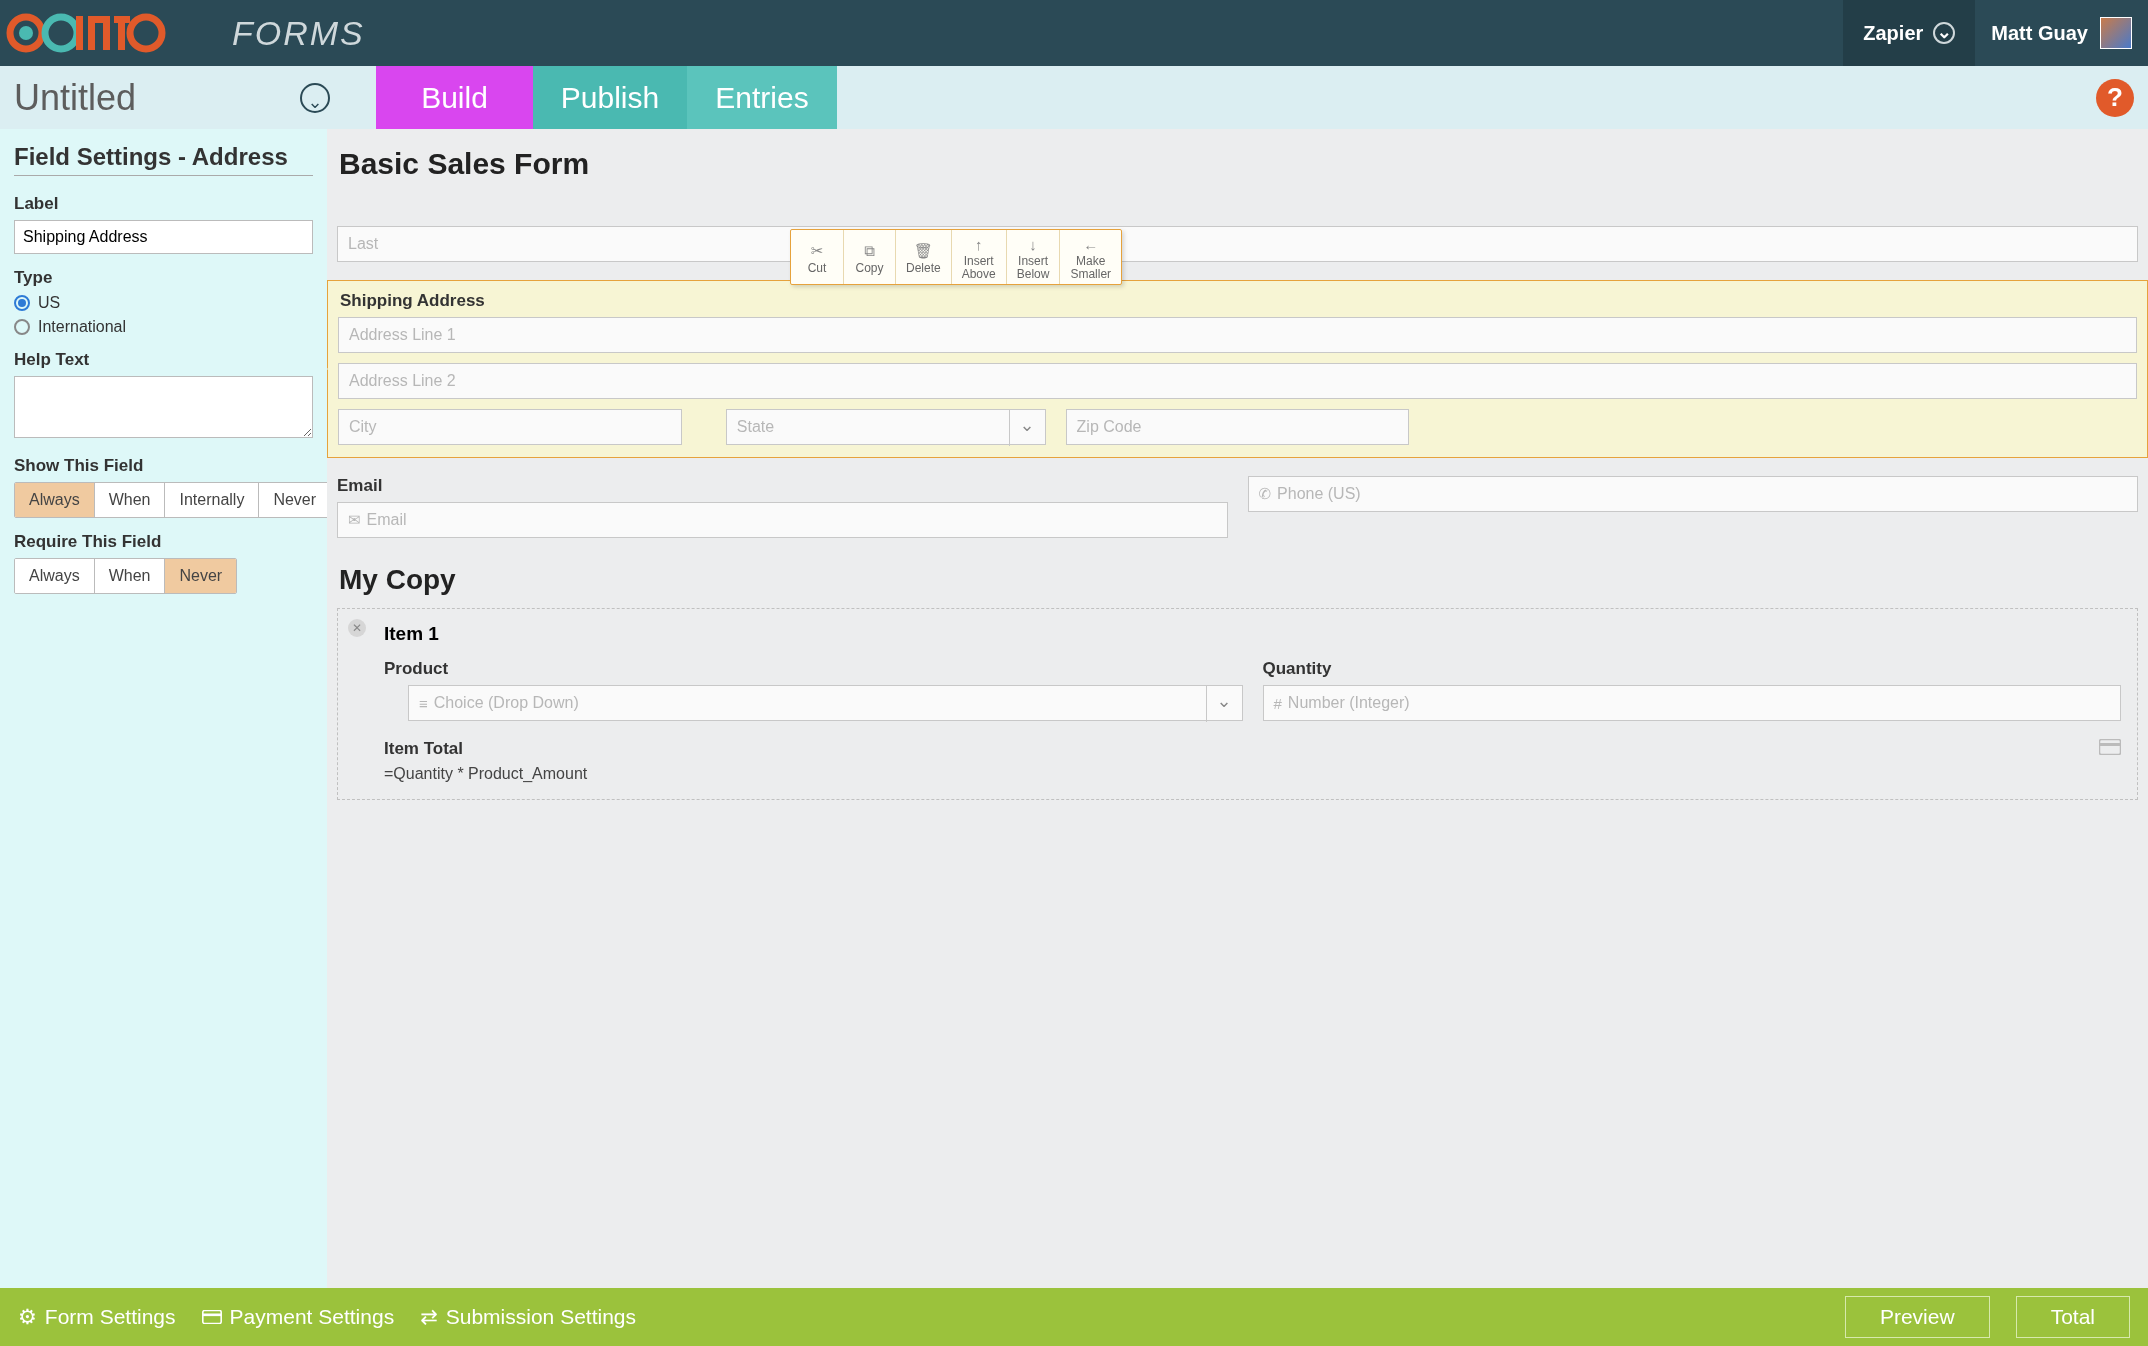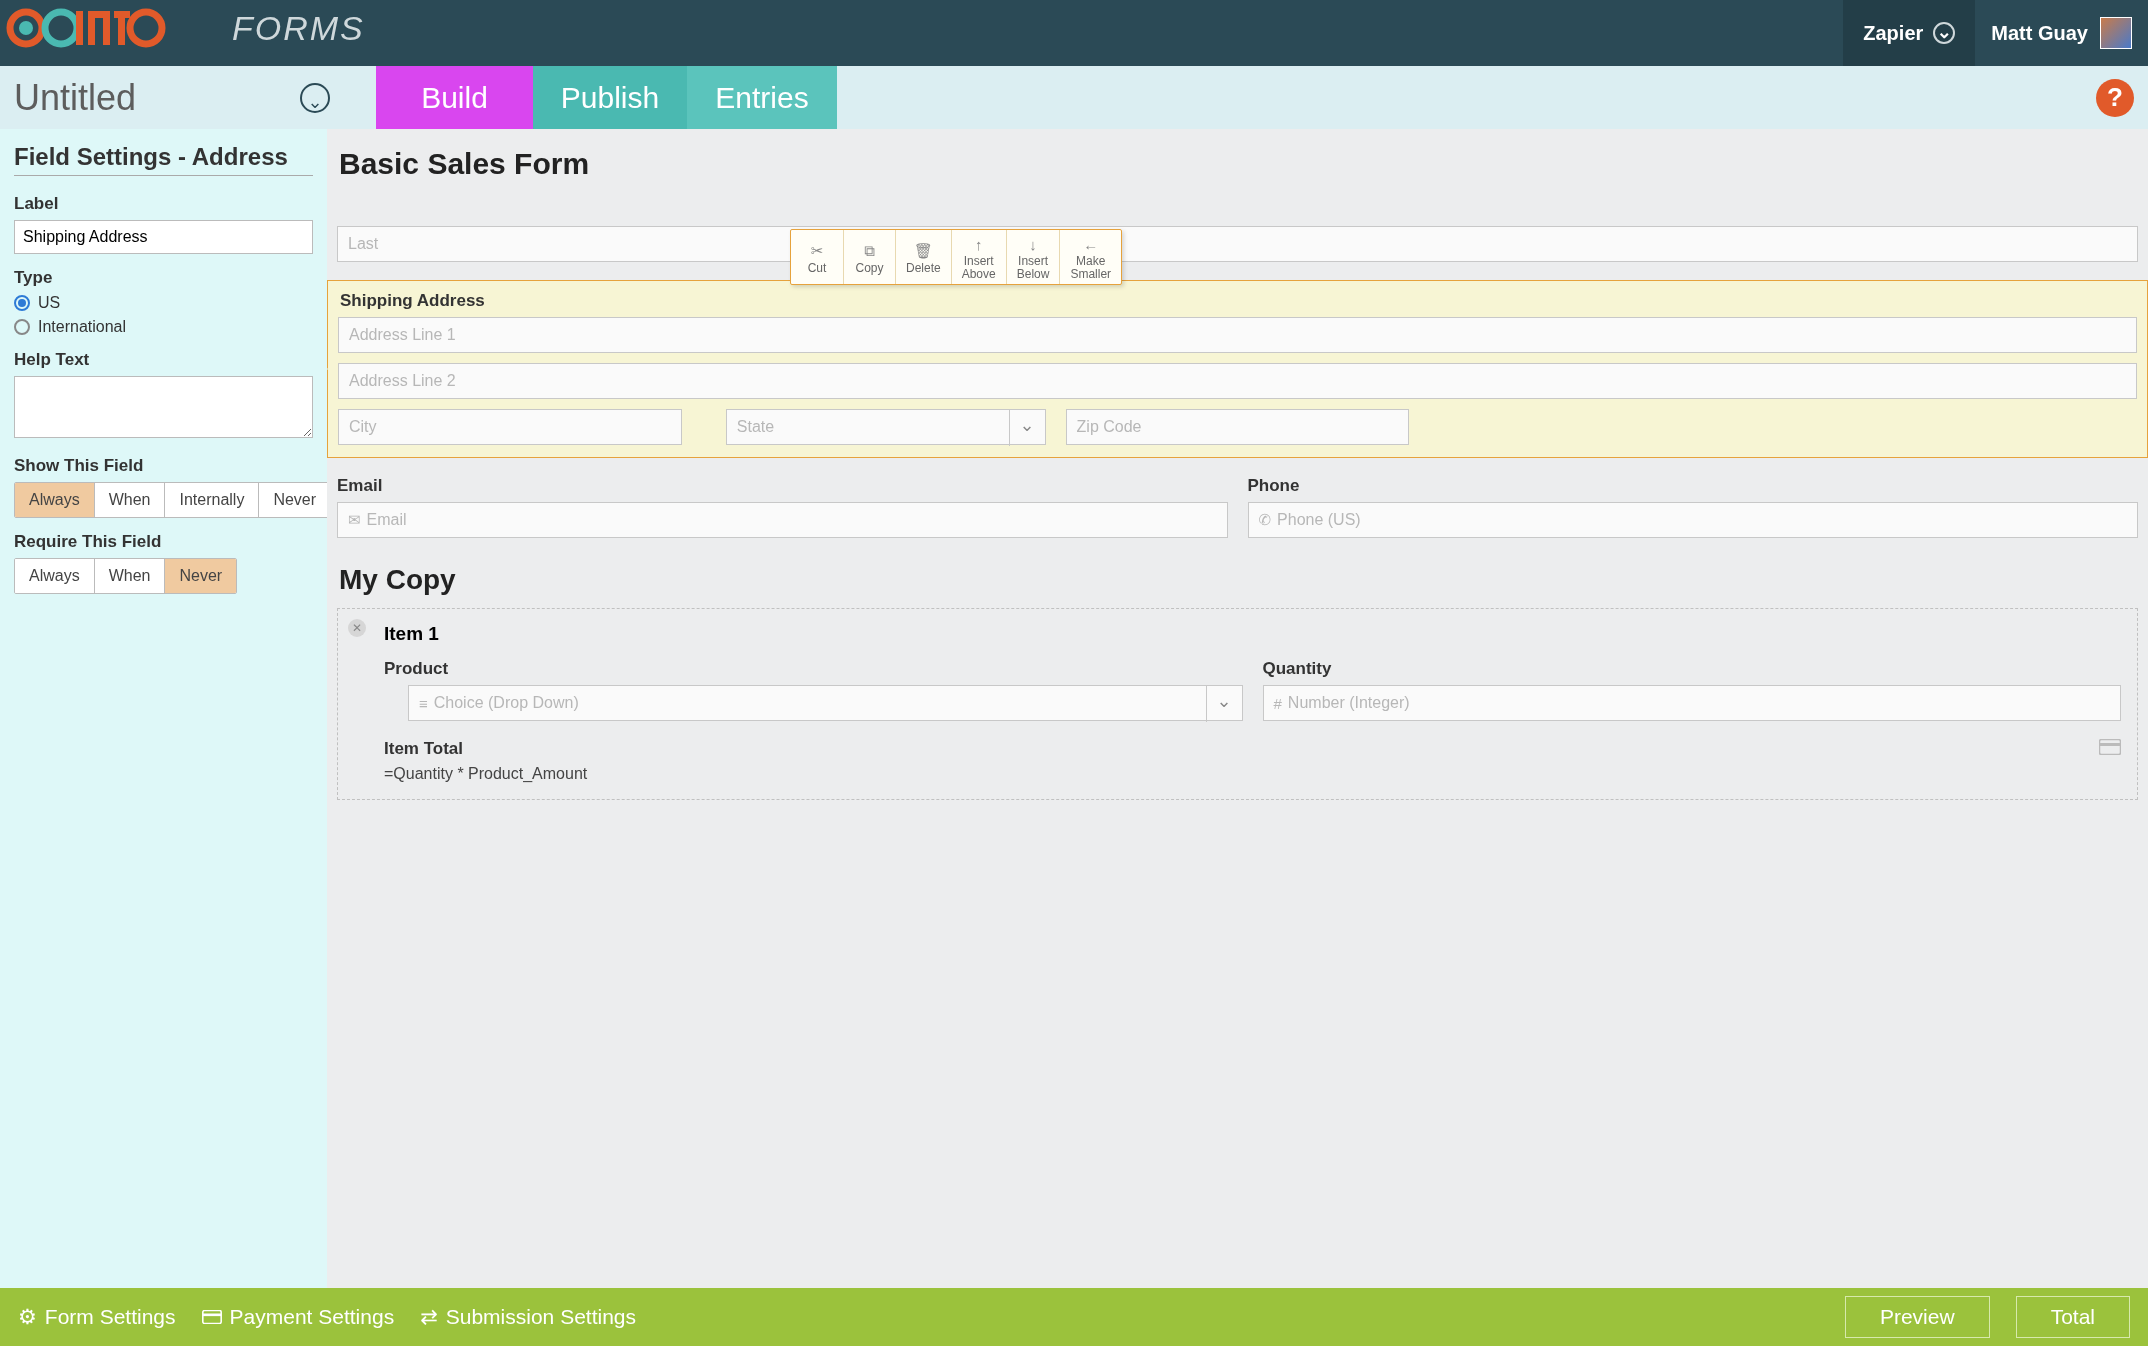--- a/index.html
+++ b/index.html
@@ -1,20 +1,20 @@
 <!DOCTYPE html>
 <html><head>
 <meta charset="utf-8">
 <style>
   * { box-sizing: border-box; margin: 0; padding: 0; }
   html, body { height: 100%; font-family: -apple-system, "Helvetica Neue", Arial, sans-serif; }
   body { display: flex; flex-direction: column; background: #ecedee; overflow: hidden; }
 
   
-  .topbar { background: #2b4a56; height: 66px; display: flex; align-items: flex-start; justify-content: space-between; color: #fff; }
+  .topbar { background: #2b4a56; height: 66px; display: flex; align-items: center; justify-content: space-between; color: #fff; }
   .logo { display: flex; align-items: center; padding-left: 6px; }
   .logo svg { height: 56px; }
   .forms-word { font-family: "Arial Narrow", Arial, sans-serif; font-style: italic; font-weight: 300; letter-spacing: 2px; font-size: 34px; color: #cfd8db; margin-left: 6px; }
   .top-right { display: flex; align-items: stretch; height: 100%; }
   .org-switch { background: #233e48; display: flex; align-items: center; gap: 10px; padding: 0 20px; font-size: 20px; font-weight: 600; cursor: pointer; }
   .org-switch .chev { width: 22px; height: 22px; border: 2px solid #cfd8db; border-radius: 50%; display:flex; align-items:center; justify-content:center; }
   .user-block { display: flex; align-items: center; gap: 12px; padding: 0 16px; font-size: 20px; font-weight: 600; }
   .avatar { width: 32px; height: 32px; background: linear-gradient(135deg,#c97b4a,#4a7ac9); border: 1px solid #fff; }
 
   
@@ -221,21 +221,20 @@
 
       <div class="row">
         <div class="col">
           <div class="flabel">Email</div>
           <div class="pinput ph">
             <span class="icon">✉</span>
             <span>Email</span>
           </div>
         </div>
         <div class="col">
-          <div class="flabel">Phone</div>
           <div class="pinput ph">
             <span class="icon">✆</span>
             <span>Phone (US)</span>
           </div>
         </div>
       </div>
 
       <div class="section-heading">My Copy</div>
       <div class="repeat">
         <div class="close">✕</div>

